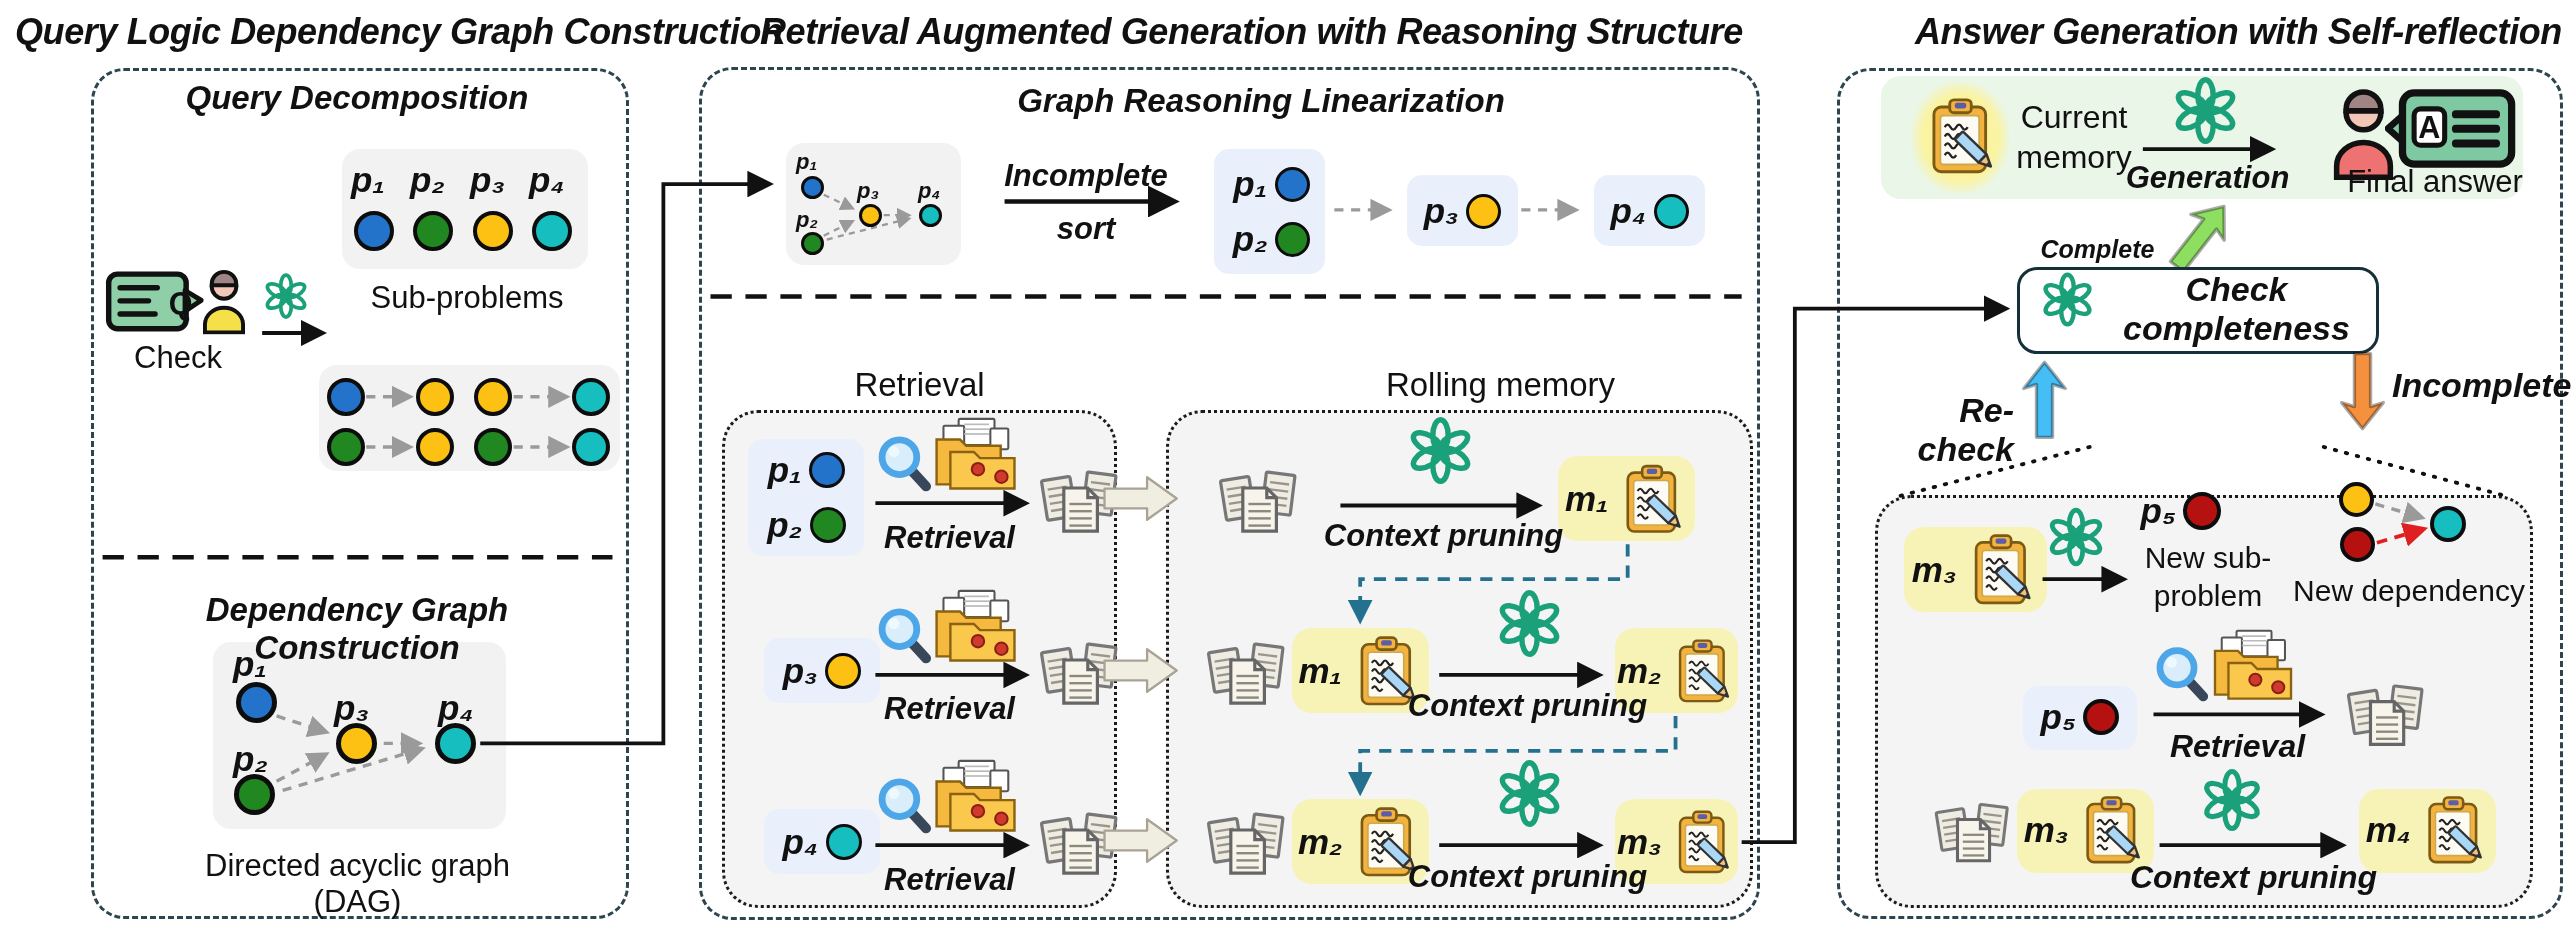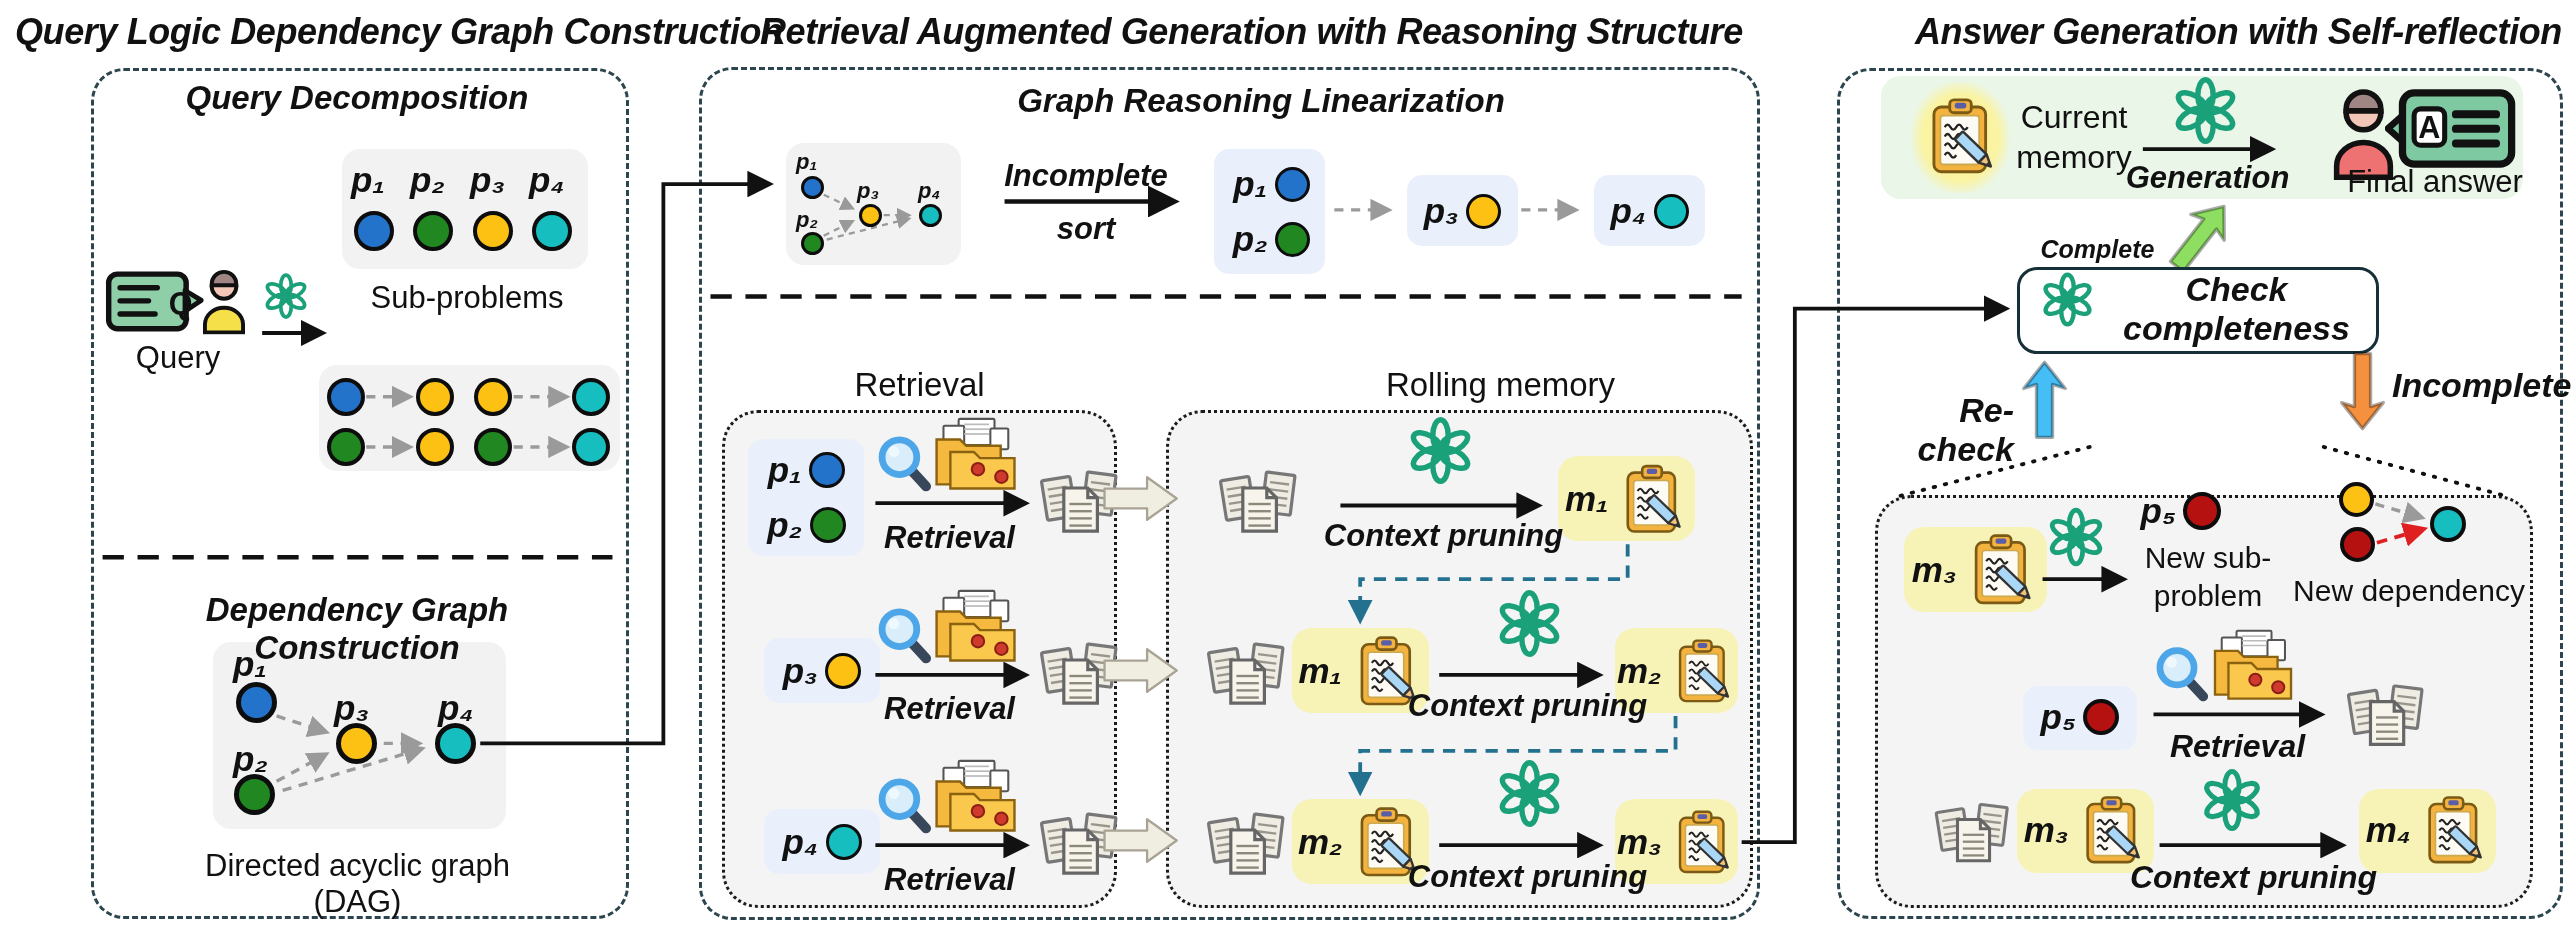--- a/index.html
+++ b/index.html
@@ -280,21 +280,21 @@
 
     <svg class="abs" style="left:105px;top:267px;width:99px;height:71px" viewBox="0 0 130 94" width="99" height="71">
         <use href="#sym-bubbleq"></use>
       </svg>
     <svg class="abs" style="left:196px;top:267px;width:56px;height:68px;color:#f5e04a" viewBox="0 0 74 89" width="56" height="68">
         <use href="#sym-person"></use>
       </svg>
     <svg class="abs" style="left:261px;top:271px;width:50px;height:50px" viewBox="0 0 66 66" width="50" height="50">
         <use href="#sym-openai"></use>
       </svg>
-    <div class="cap" style="left:106px;top:340px;width:144px">Query</div>
+    <div class="cap" style="left:106px;top:340px;width:144px">Check</div>
 
     <div class="circ c-blue" style="left:327px;top:378px;width:38px;height:38px"></div>
     <div class="circ c-yellow" style="left:416px;top:378px;width:38px;height:38px"></div>
     <div class="circ c-yellow" style="left:474px;top:378px;width:38px;height:38px"></div>
     <div class="circ c-teal" style="left:572px;top:378px;width:38px;height:38px"></div>
     <div class="circ c-green" style="left:327px;top:428px;width:38px;height:38px"></div>
     <div class="circ c-yellow" style="left:416px;top:428px;width:38px;height:38px"></div>
     <div class="circ c-green" style="left:474px;top:428px;width:38px;height:38px"></div>
     <div class="circ c-teal" style="left:572px;top:428px;width:38px;height:38px"></div>
 

